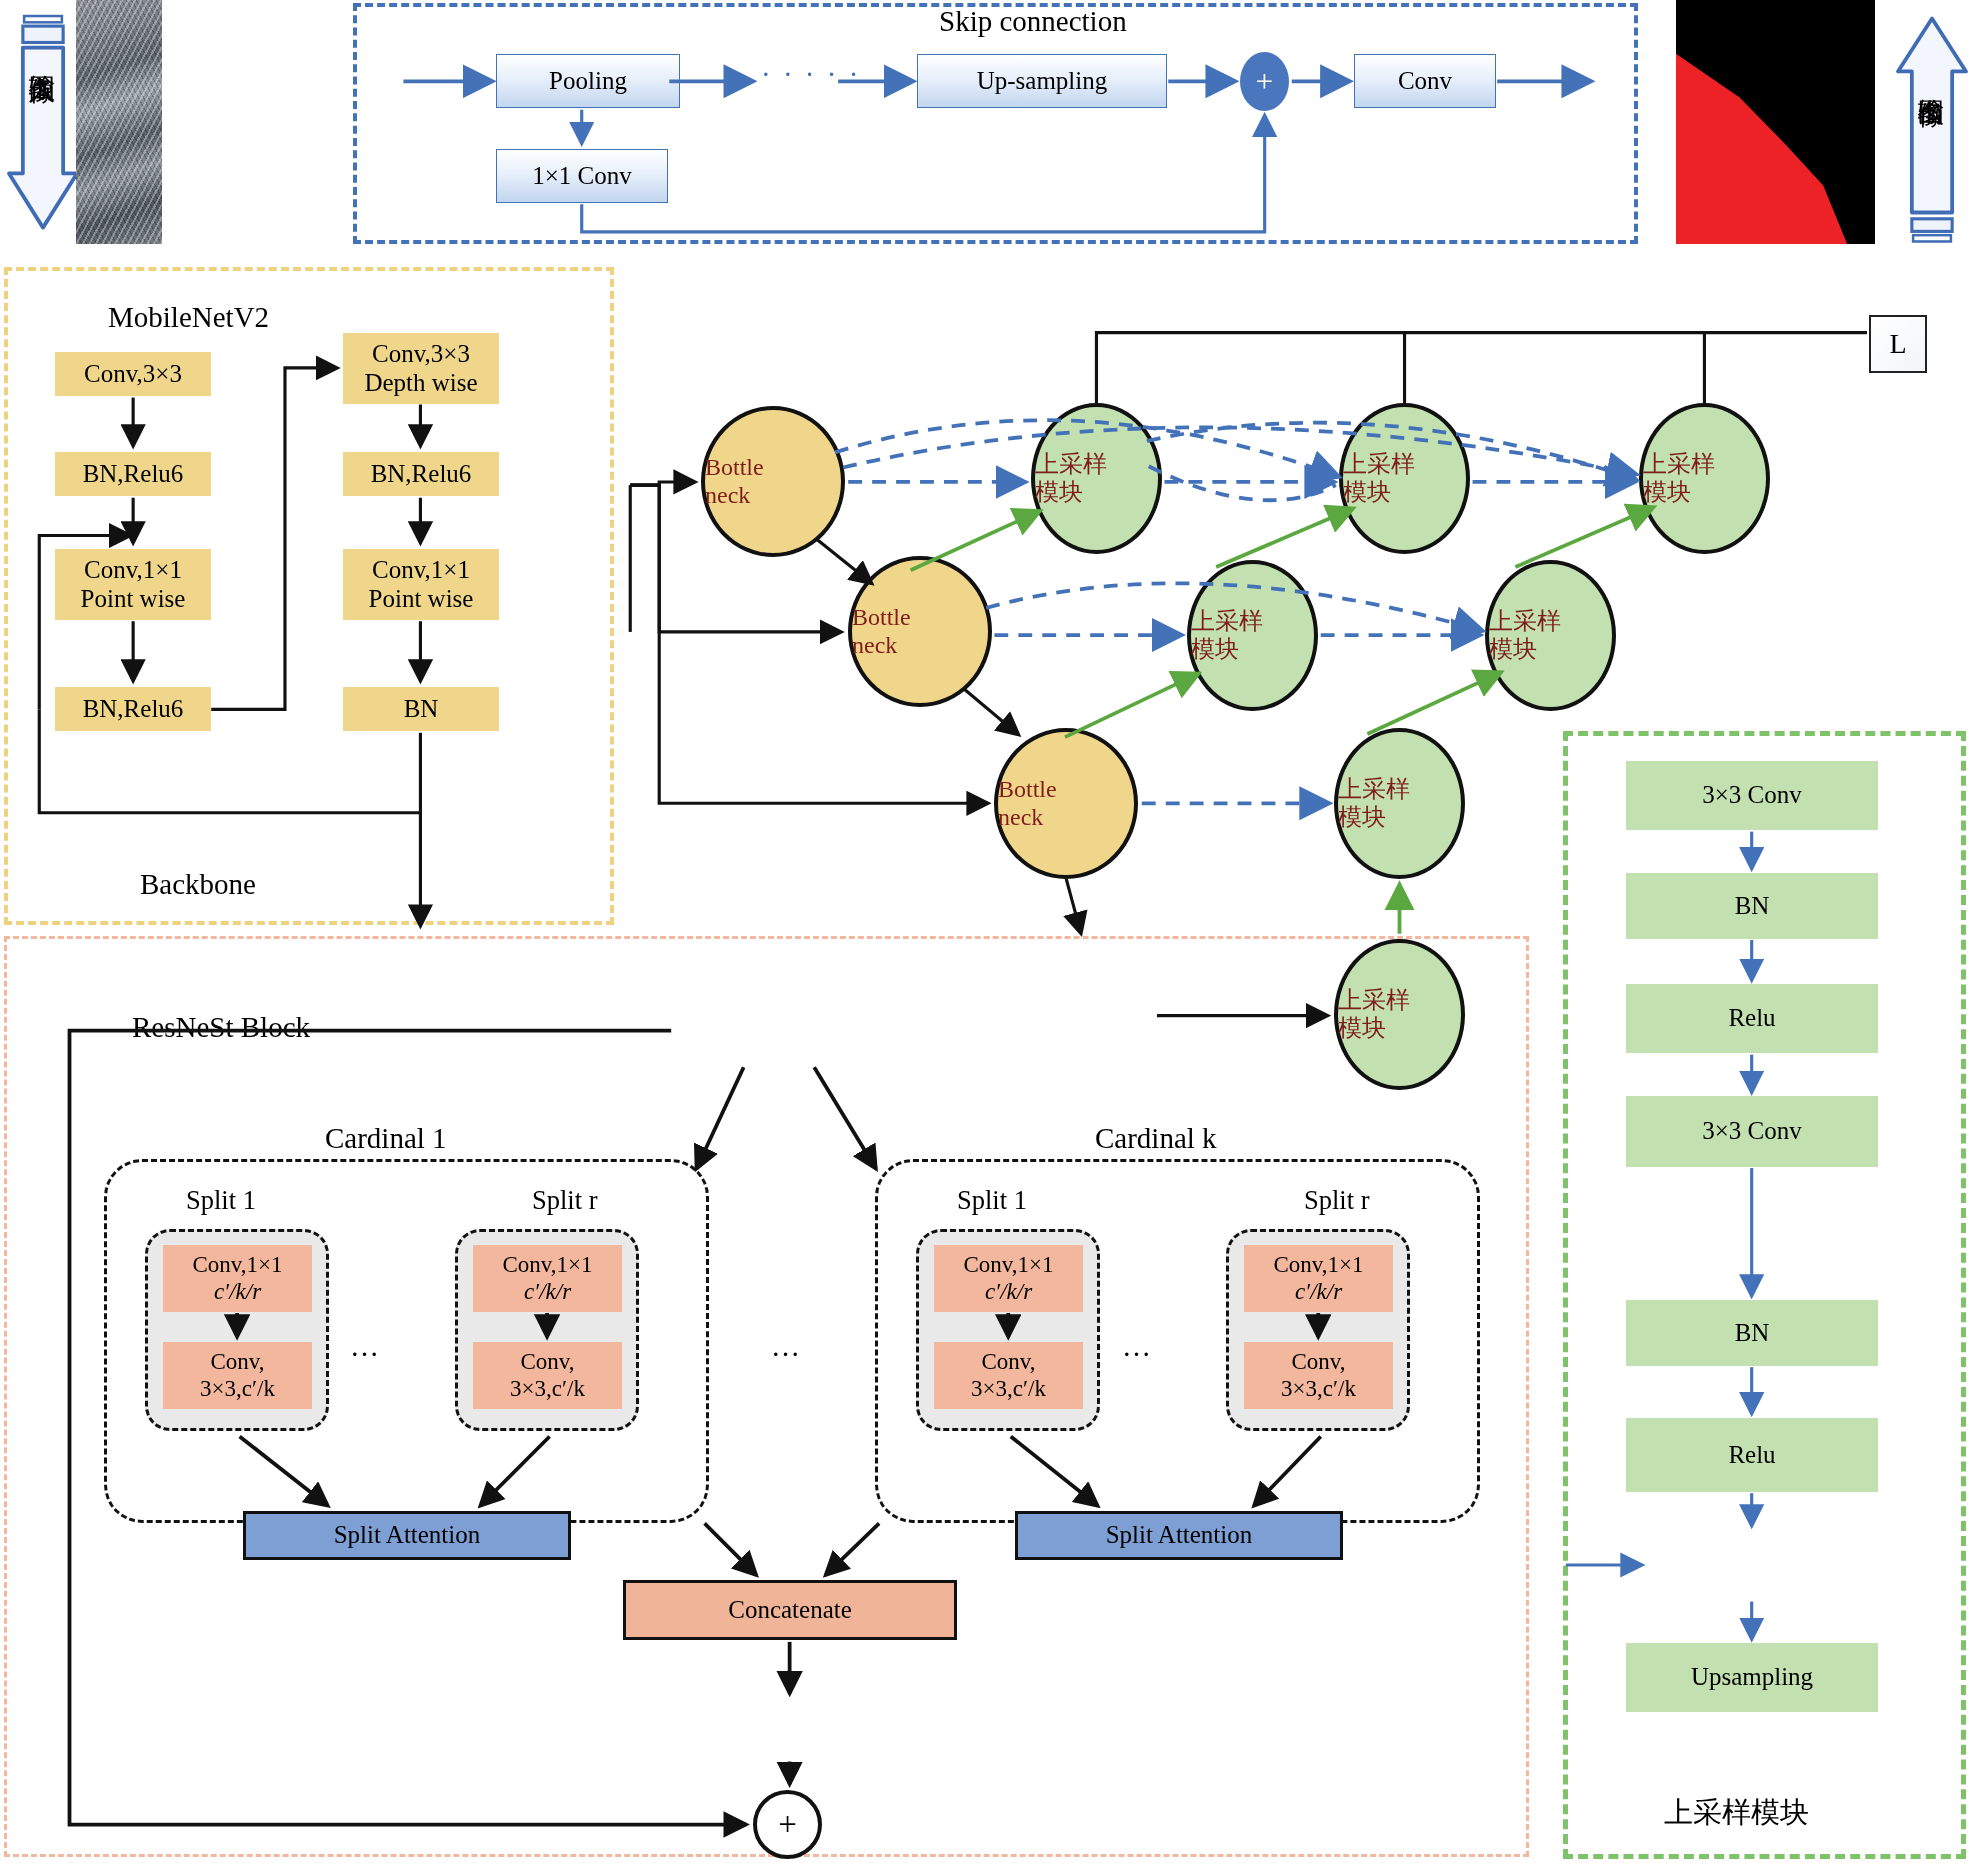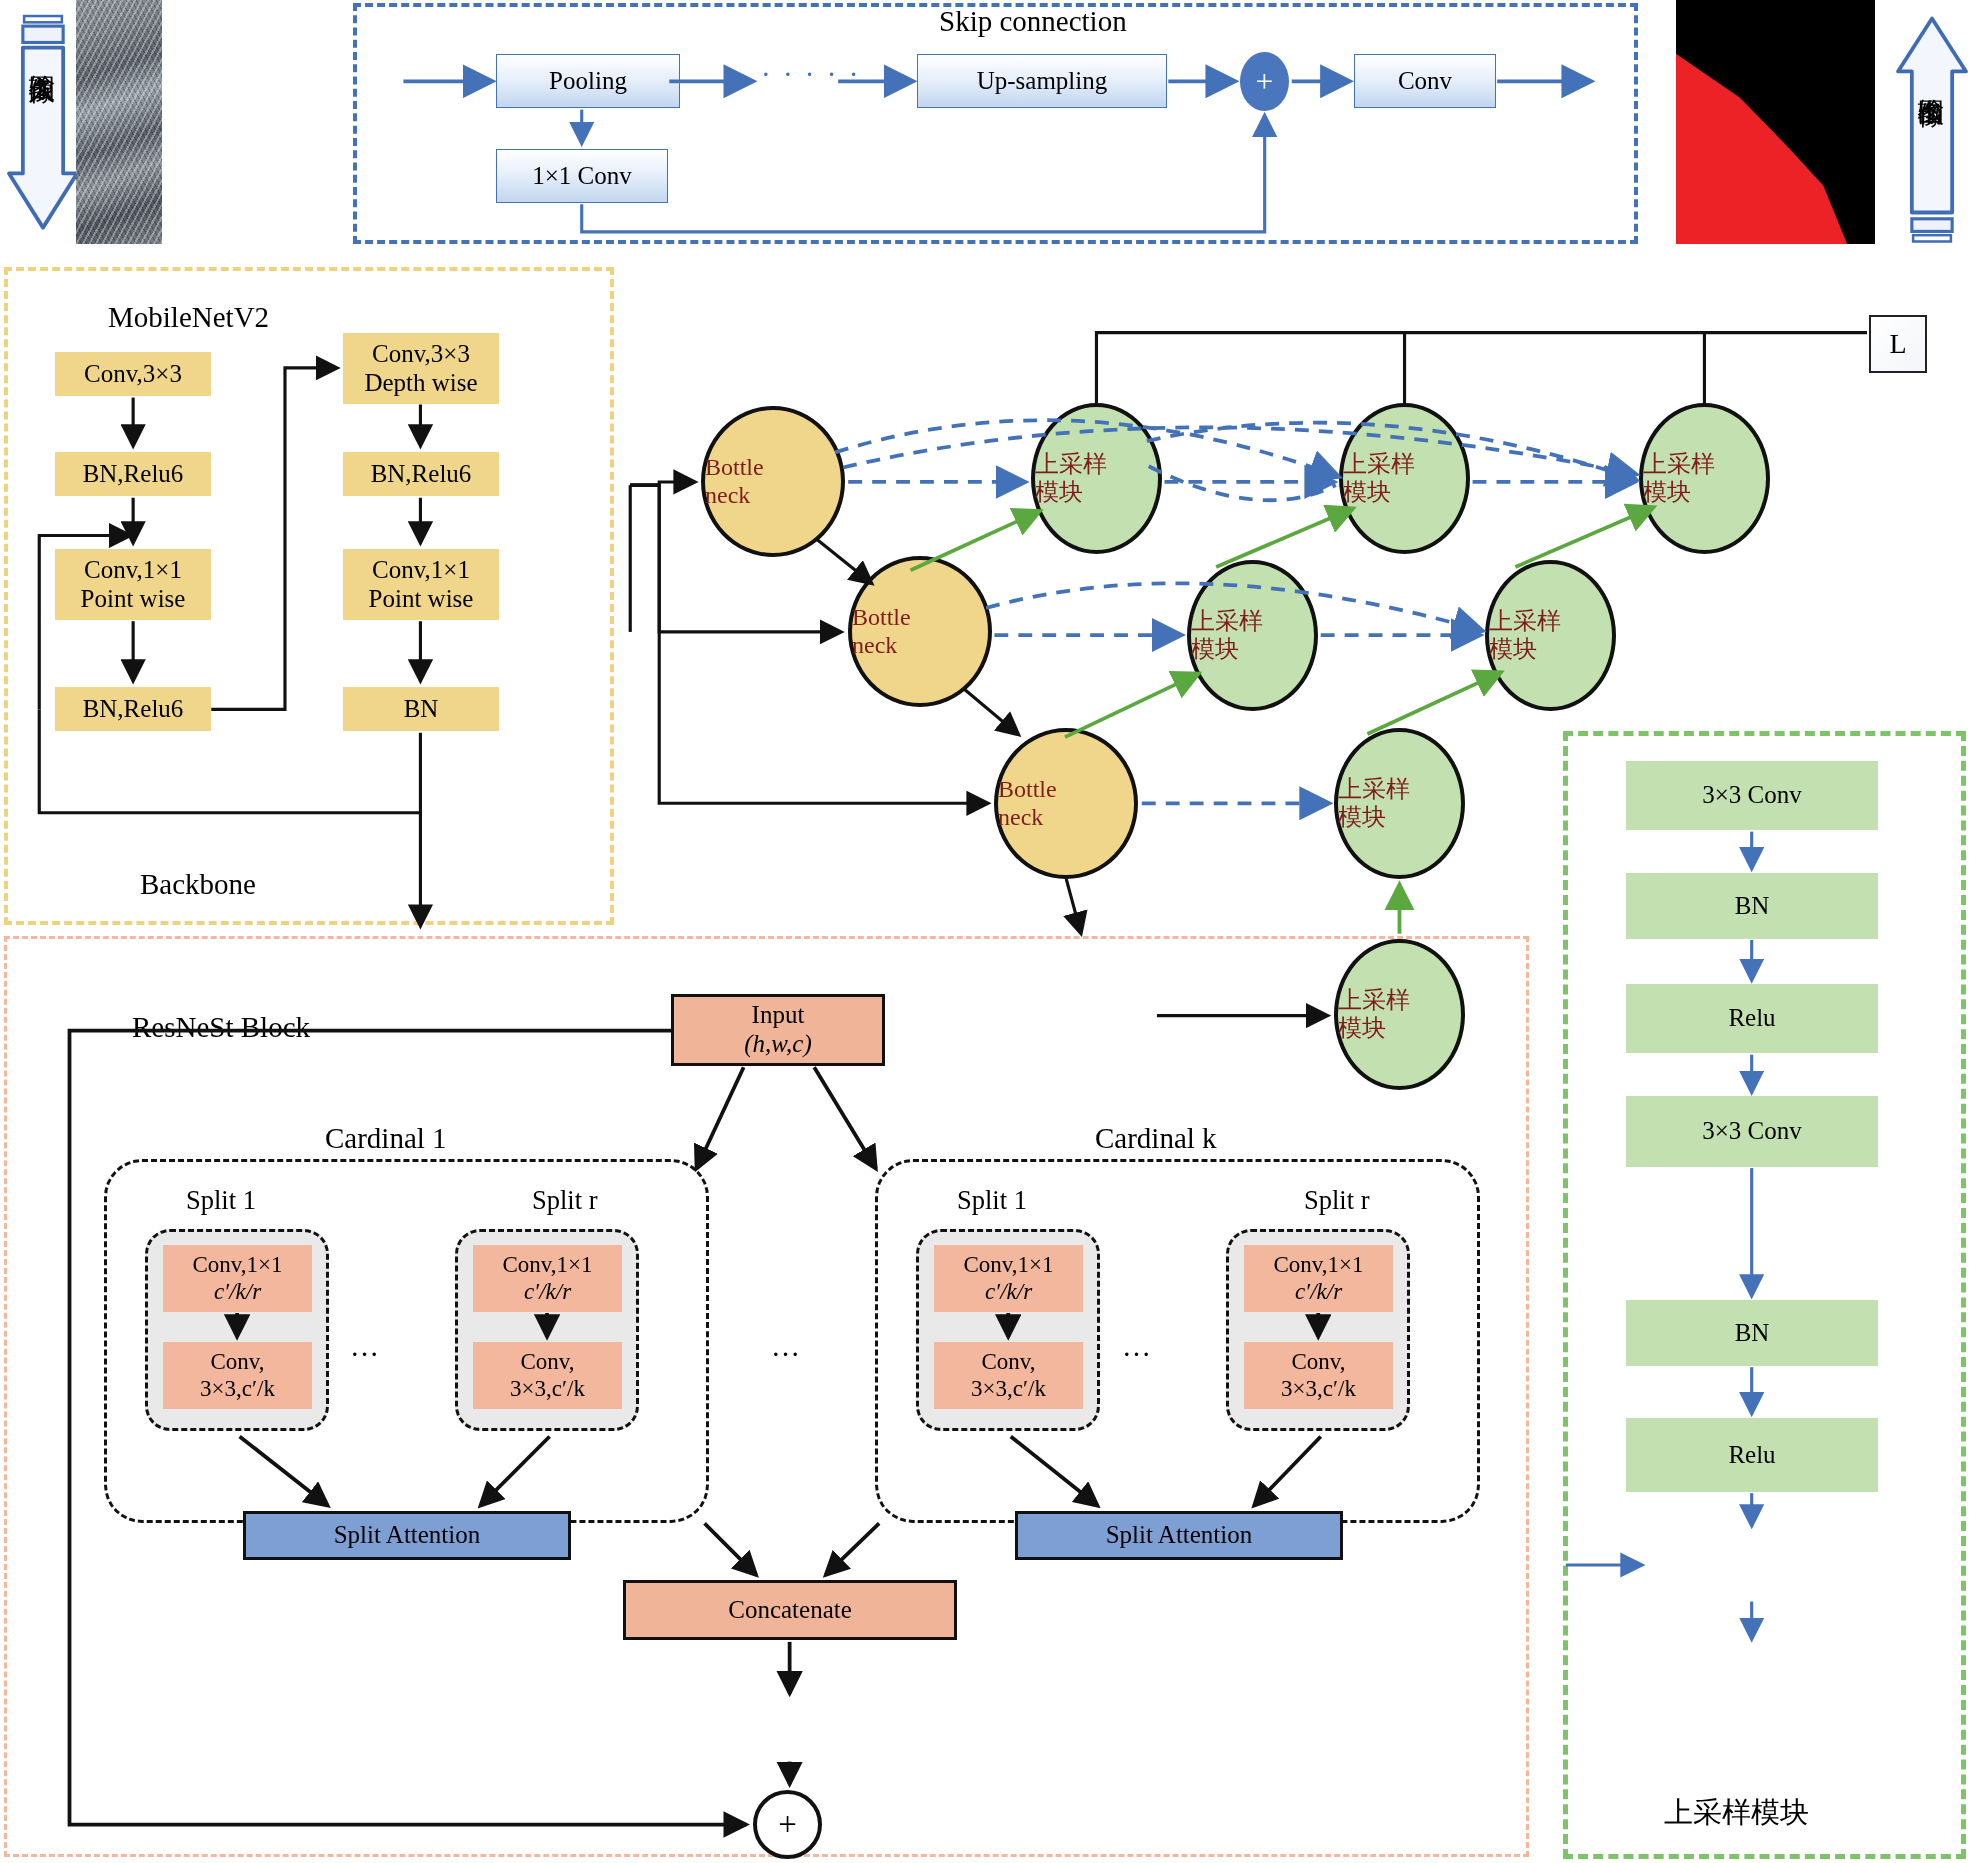--- a/index.html
+++ b/index.html
@@ -251,24 +251,20 @@
     <span class="cn">模块</span>
   </div>
 
   <div class="abs nodebox whitebox" style="left:1869px;top:315px;width:58px;height:58px;">
     <span>L</span>
   </div>
 
   <div class="abs frame frame-salmon" style="left:3.8px;top:936px;width:1525px;height:921px;"></div>
   <div class="label lbl-lg" style="left:132px;top:1011px;">ResNeSt Block</div>
 
-  <div class="abs nodebox salmonbox" style="left:671px;top:994px;width:214px;height:72px;flex-direction:column;">
-    <span>Input</span>
-    <span class="ital">(h,w,c)</span>
-  </div>
 
   <div class="label lbl-lg" style="left:325px;top:1122px;">Cardinal 1</div>
   <div class="abs dashdot" style="left:104px;top:1159px;width:605px;height:364px;"></div>
 
   <div class="label lbl-md" style="left:186px;top:1185px;">Split 1</div>
   <div class="abs splitgroup" style="left:145px;top:1229px;width:184px;height:202px;"></div>
   <div class="abs nodebox salmonbox-plain" style="left:163px;top:1245px;width:149px;height:67px;flex-direction:column;">
     <span>Conv,1×1</span>
     <span class="ital">c′/k/r</span>
   </div>
@@ -347,20 +343,23 @@
     <span>Relu</span>
   </div>
   <div class="abs nodebox greenbox" style="left:1626px;top:1096px;width:252px;height:71px;">
     <span>3×3 Conv</span>
   </div>
   <div class="abs nodebox greenbox" style="left:1626px;top:1300px;width:252px;height:66px;">
     <span>BN</span>
   </div>
   <div class="abs nodebox greenbox" style="left:1626px;top:1418px;width:252px;height:74px;">
     <span>Relu</span>
+  </div>
+  <div class="abs nodebox greenbox" style="left:1626px;top:1643px;width:252px;height:69px;">
+    <span>Upsampling</span>
   </div>
 
   <svg class="overlay" viewBox="0 0 3150 2957" width="1985" height="1863">
     <defs>
       <marker id="ahBlue" markerWidth="9" markerHeight="9" refX="7" refY="4.5" orient="auto">
         <path d="M0,0 L9,4.5 L0,9 Z" fill="#4472b8"></path>
       </marker>
       <marker id="ahBlueThin" markerWidth="8" markerHeight="8" refX="6.5" refY="4" orient="auto">
         <path d="M0,0 L8,4 L0,8 Z" fill="#4472b8"></path>
       </marker>

